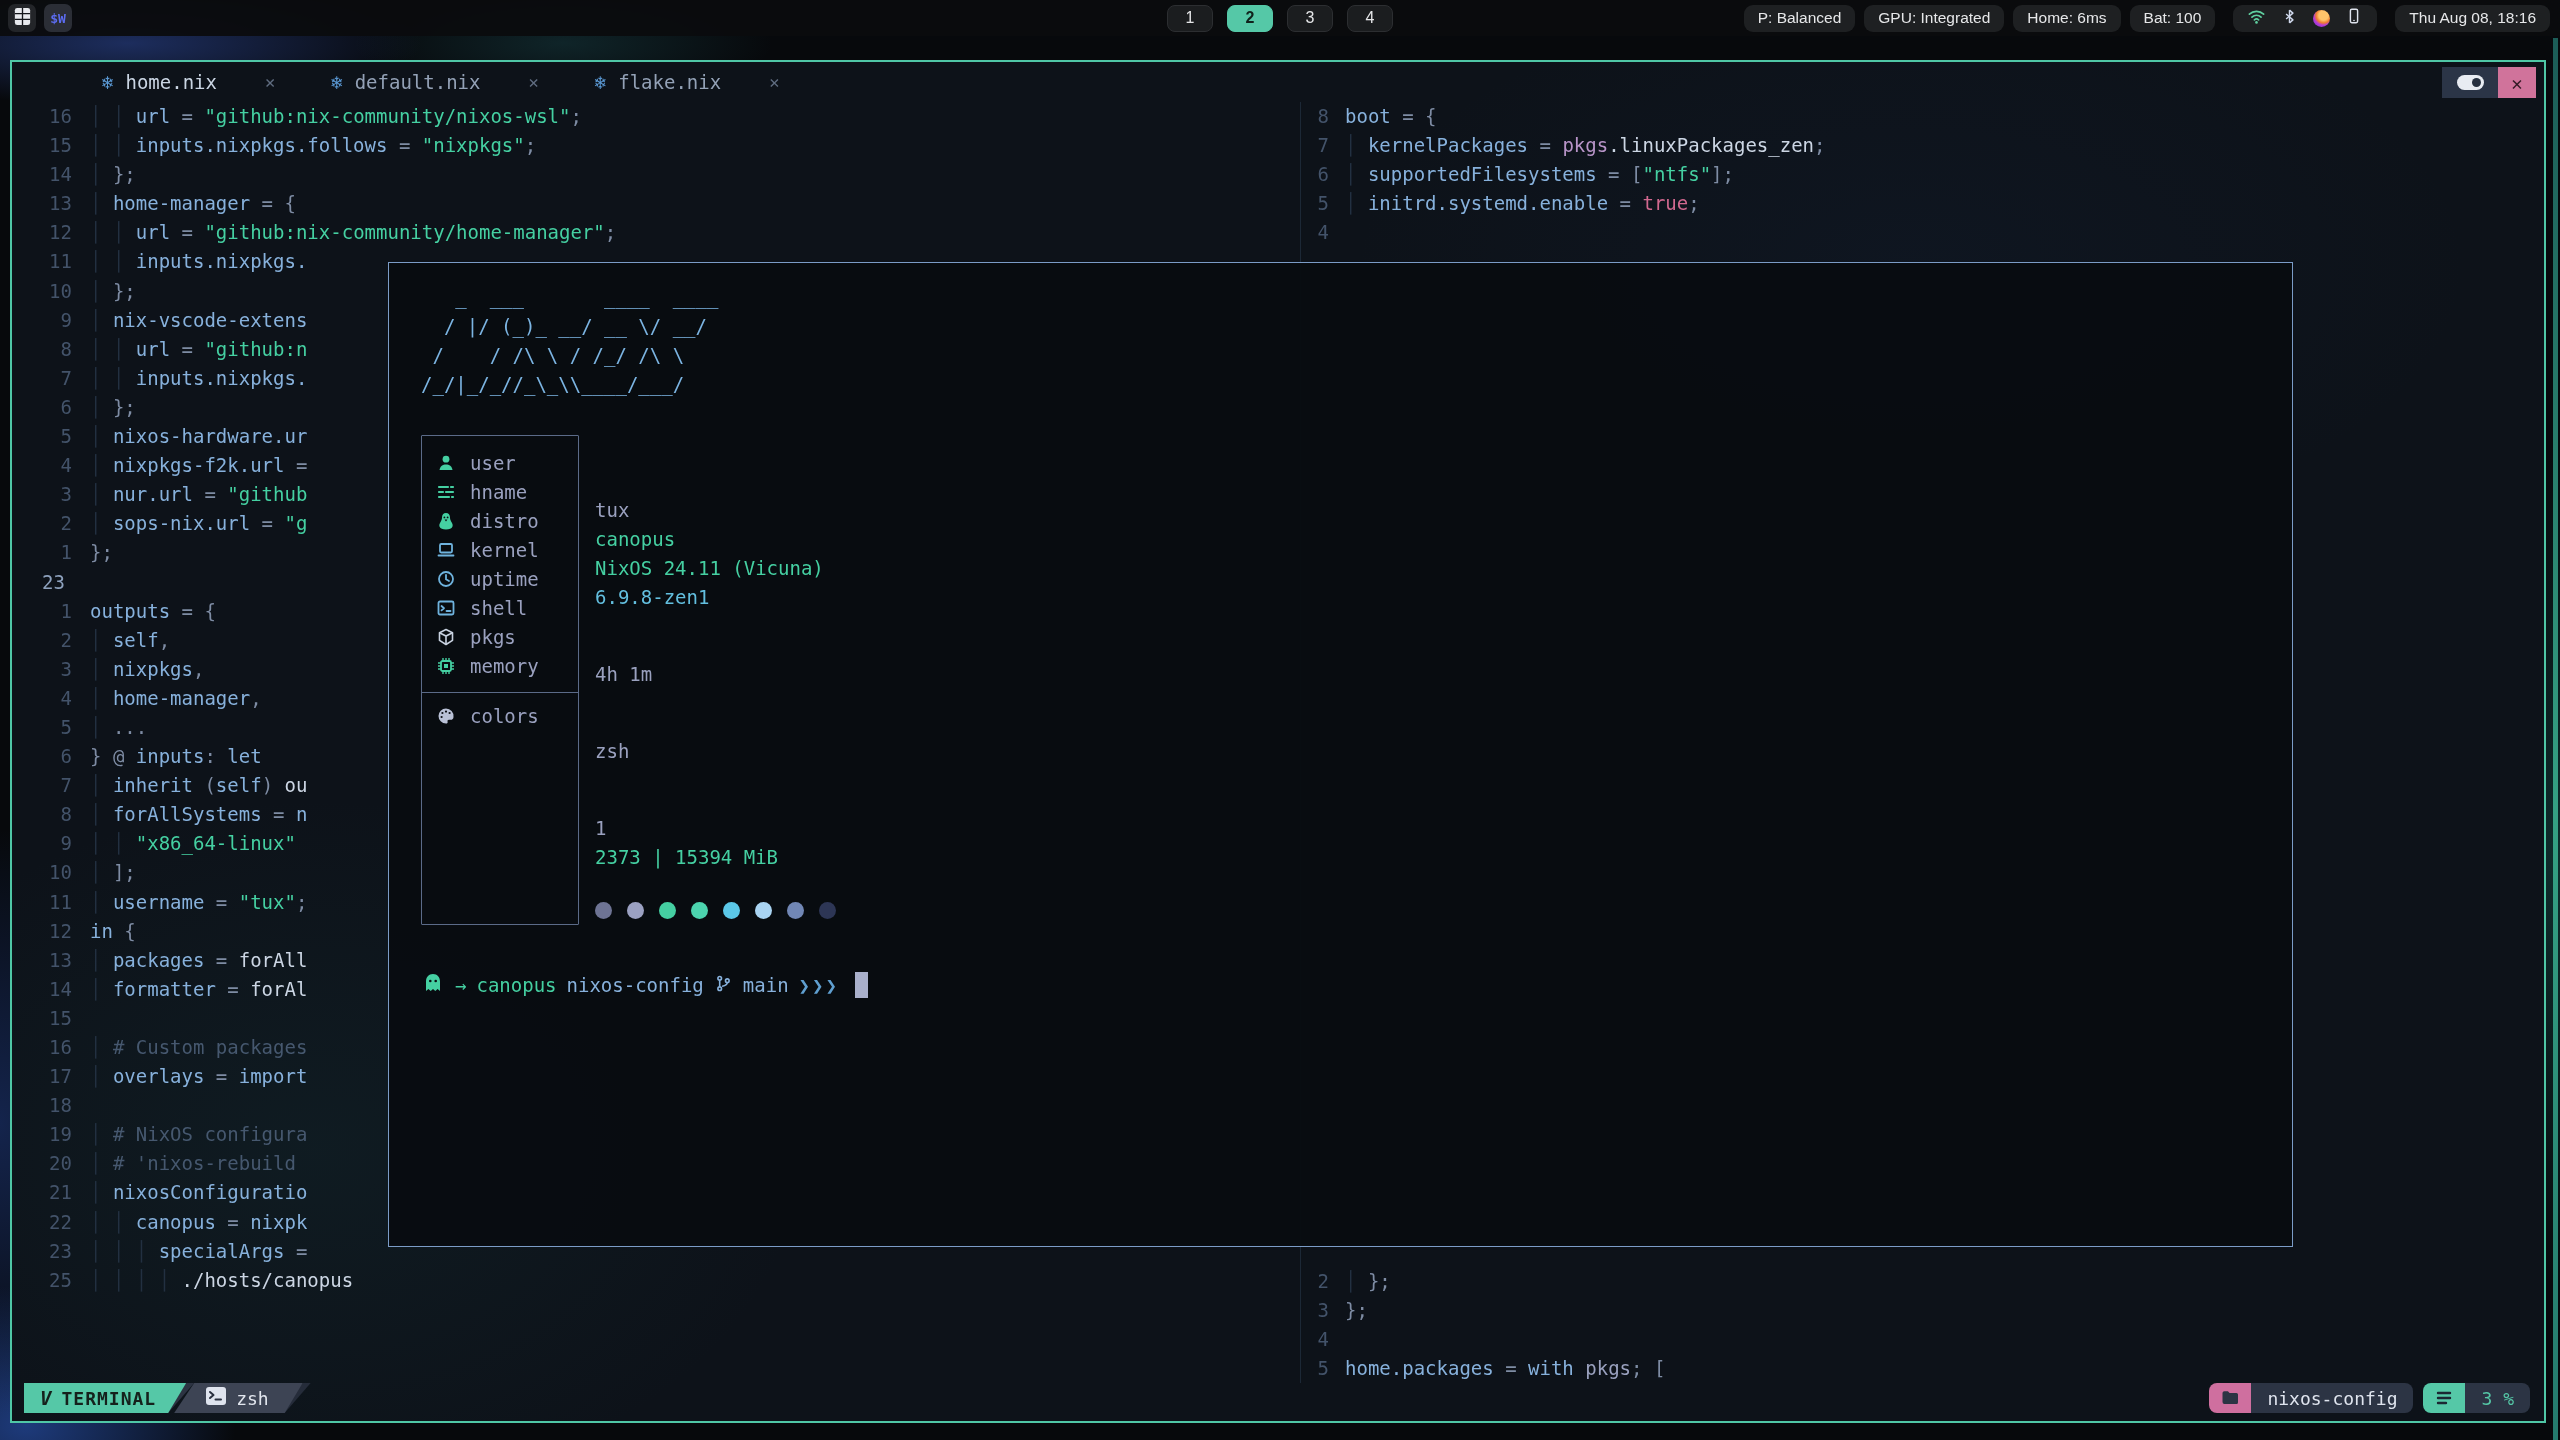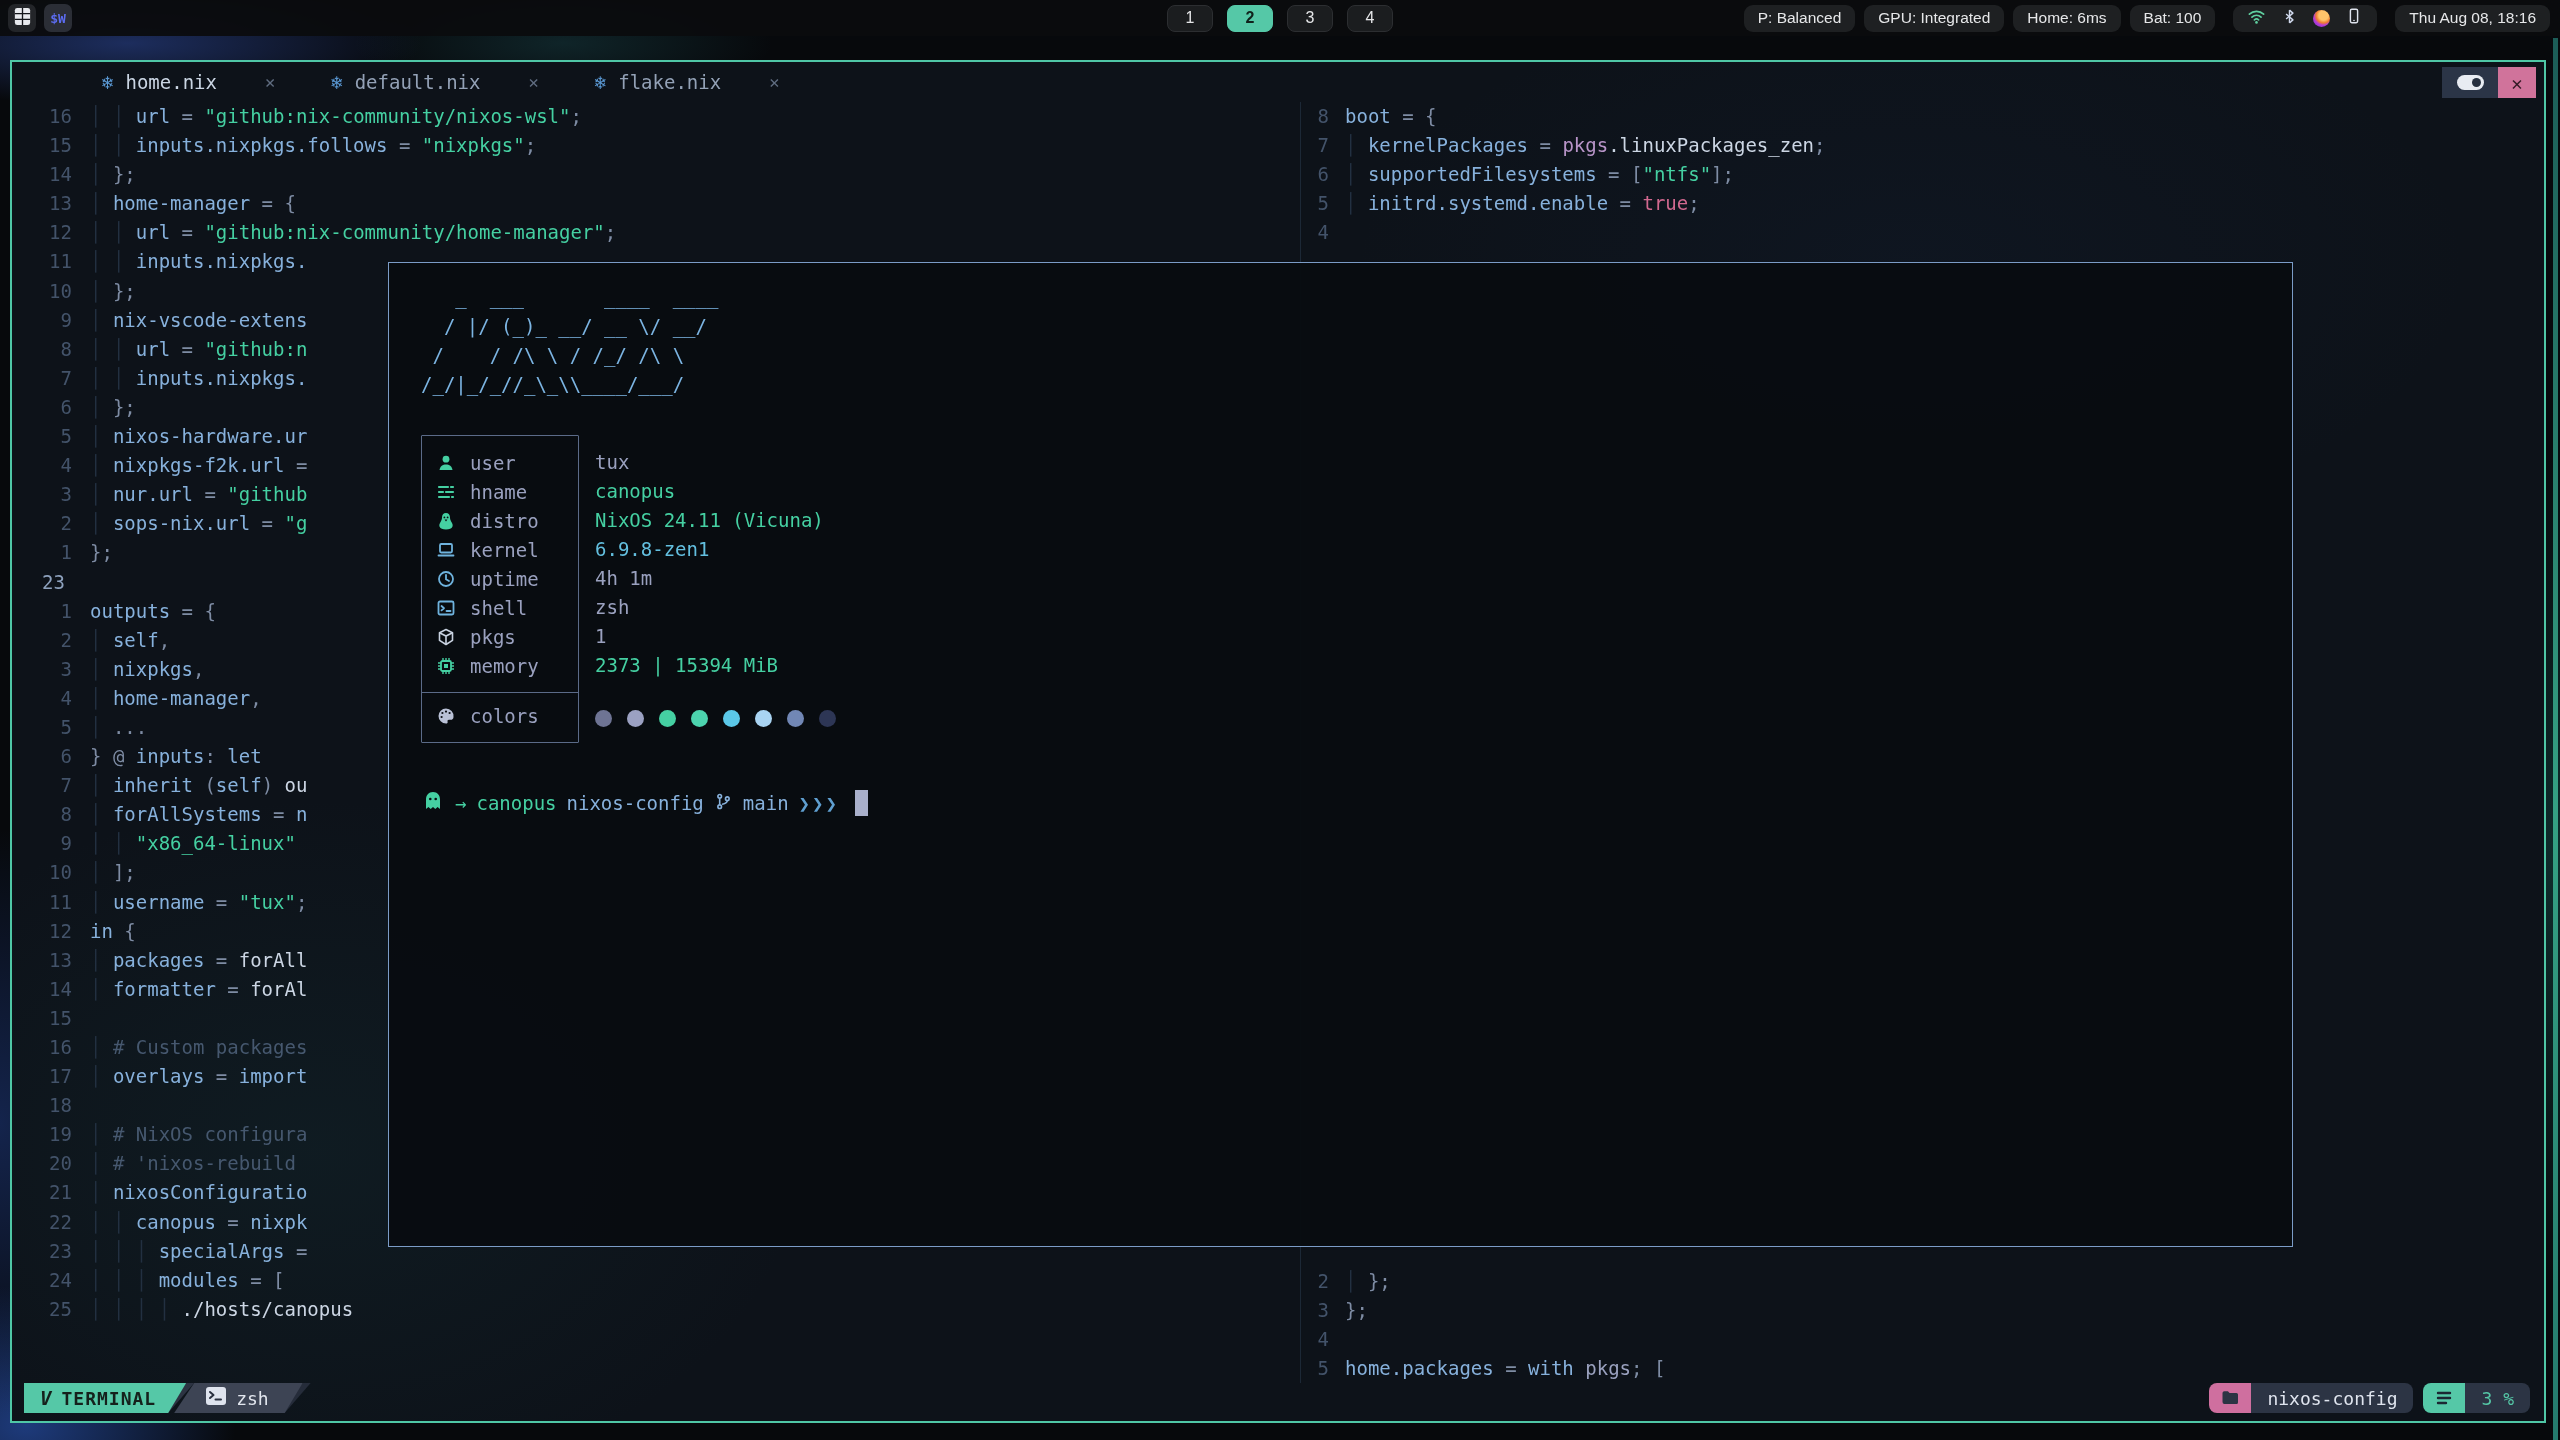--- a/index.html
+++ b/index.html
@@ -53,21 +53,21 @@
   
   .editor{position:absolute; left:0; top:40px; width:2532px; height:1281px; overflow:hidden;}
   .pane-left{position:absolute; left:0; top:0; width:1288px;}
   .pane-right{position:absolute; left:1288px; top:0; right:0; bottom:0; border-left:1px solid #1c2836;}
   .rp-bottom{position:absolute; left:0; right:0; bottom:0;}
   .crow{display:flex; height:29.1px; line-height:29.1px; font-size:19px; white-space:pre;}
   .ln{width:78px; text-align:right; padding-right:18px; color:#43536a; flex:none;}
   .ln.cur{text-align:left; padding-left:30px; color:#8da1bd;}
   .pane-right .ln{width:44px; padding-right:16px;}
   .t-b{color:#87b1dc;text-align:right;} .t-s{color:#45d0a2;} .t-p{color:#7e8ca4;} .t-c{color:#46586f;}
-  .t-k{color:#d1688f;} .t-pu{color:#b894c8;} .t-cy{color:#63bfdf;} .t-lv{color:#9aa1bf;} .t-w{color:#ccd6e4;}
+  .t-k{color:#d1688f;} .t-pu{color:#b894c8;} .t-cy{color:#63bfdf;} .t-lv{color:#9aa1bf;margin-top:48px;} .t-w{color:#ccd6e4;}
   .g{color:#223041;}
   
   .float{position:absolute; left:388px; top:262px; width:1905px; height:985px; z-index:5;
     background:rgba(8,12,17,.97); border:1px solid #7b9cc7; padding:20px 0 0 32px;}
   .ascii{font-size:19px; line-height:29px; color:#7cb5e3; white-space:pre;}
   .fetch{display:flex; margin-top:36px;}
   .fbox{width:158px; border:1px solid #5b6b88; border-radius:1px;}
   .fbox-top{padding:12px 0 12px 13px;}
   .fbox-bot{border-top:1px solid #5b6b88; padding:8px 0 12px 13px;}
   .frow{display:flex; align-items:center; height:29px; gap:13px;}
@@ -227,21 +227,20 @@
           <div class="crow"><span class="ln">14</span><span class="code"><span class="g">│ </span><span class="t-b">formatter</span><span class="t-p"> = </span><span class="t-w">forAl</span></span></div>
           <div class="crow"><span class="ln">15</span><span class="code"></span></div>
           <div class="crow"><span class="ln">16</span><span class="code"><span class="g">│ </span><span class="t-c"># Custom packages</span></span></div>
           <div class="crow"><span class="ln">17</span><span class="code"><span class="g">│ </span><span class="t-b">overlays</span><span class="t-p"> = </span><span class="t-b">import</span></span></div>
           <div class="crow"><span class="ln">18</span><span class="code"></span></div>
           <div class="crow"><span class="ln">19</span><span class="code"><span class="g">│ </span><span class="t-c"># NixOS configura</span></span></div>
           <div class="crow"><span class="ln">20</span><span class="code"><span class="g">│ </span><span class="t-c"># 'nixos-rebuild</span></span></div>
           <div class="crow"><span class="ln">21</span><span class="code"><span class="g">│ </span><span class="t-b">nixosConfiguratio</span></span></div>
           <div class="crow"><span class="ln">22</span><span class="code"><span class="g">│ │ </span><span class="t-b">canopus</span><span class="t-p"> = </span><span class="t-b">nixpk</span></span></div>
           <div class="crow"><span class="ln">23</span><span class="code"><span class="g">│ │ │ </span><span class="t-b">specialArgs</span><span class="t-p"> =</span></span></div>
-          <div class="crow"><span class="ln">24</span><span class="code"><span class="g">│ │ │ </span><span class="t-b">modules</span><span class="t-p"> = [</span></span></div>
           <div class="crow"><span class="ln">25</span><span class="code"><span class="g">│ │ │ │ </span><span class="t-w">./hosts/canopus</span></span></div>
         </div>
       <div class="pane-right">
         <div id="pane-right-top">
             <div class="crow"><span class="ln">8</span><span class="code"><span class="t-b">boot</span><span class="t-p"> = {</span></span></div>
             <div class="crow"><span class="ln">7</span><span class="code"><span class="g">│ </span><span class="t-b">kernelPackages</span><span class="t-p"> = </span><span class="t-pu">pkgs</span><span class="t-w">.linuxPackages_zen</span><span class="t-p">;</span></span></div>
             <div class="crow"><span class="ln">6</span><span class="code"><span class="g">│ </span><span class="t-b">supportedFilesystems</span><span class="t-p"> = [</span><span class="t-s">"ntfs"</span><span class="t-p">];</span></span></div>
             <div class="crow"><span class="ln">5</span><span class="code"><span class="g">│ </span><span class="t-b">initrd.systemd.enable</span><span class="t-p"> = </span><span class="t-k">true</span><span class="t-p">;</span></span></div>
             <div class="crow"><span class="ln">4</span><span class="code"></span></div>
           </div>

